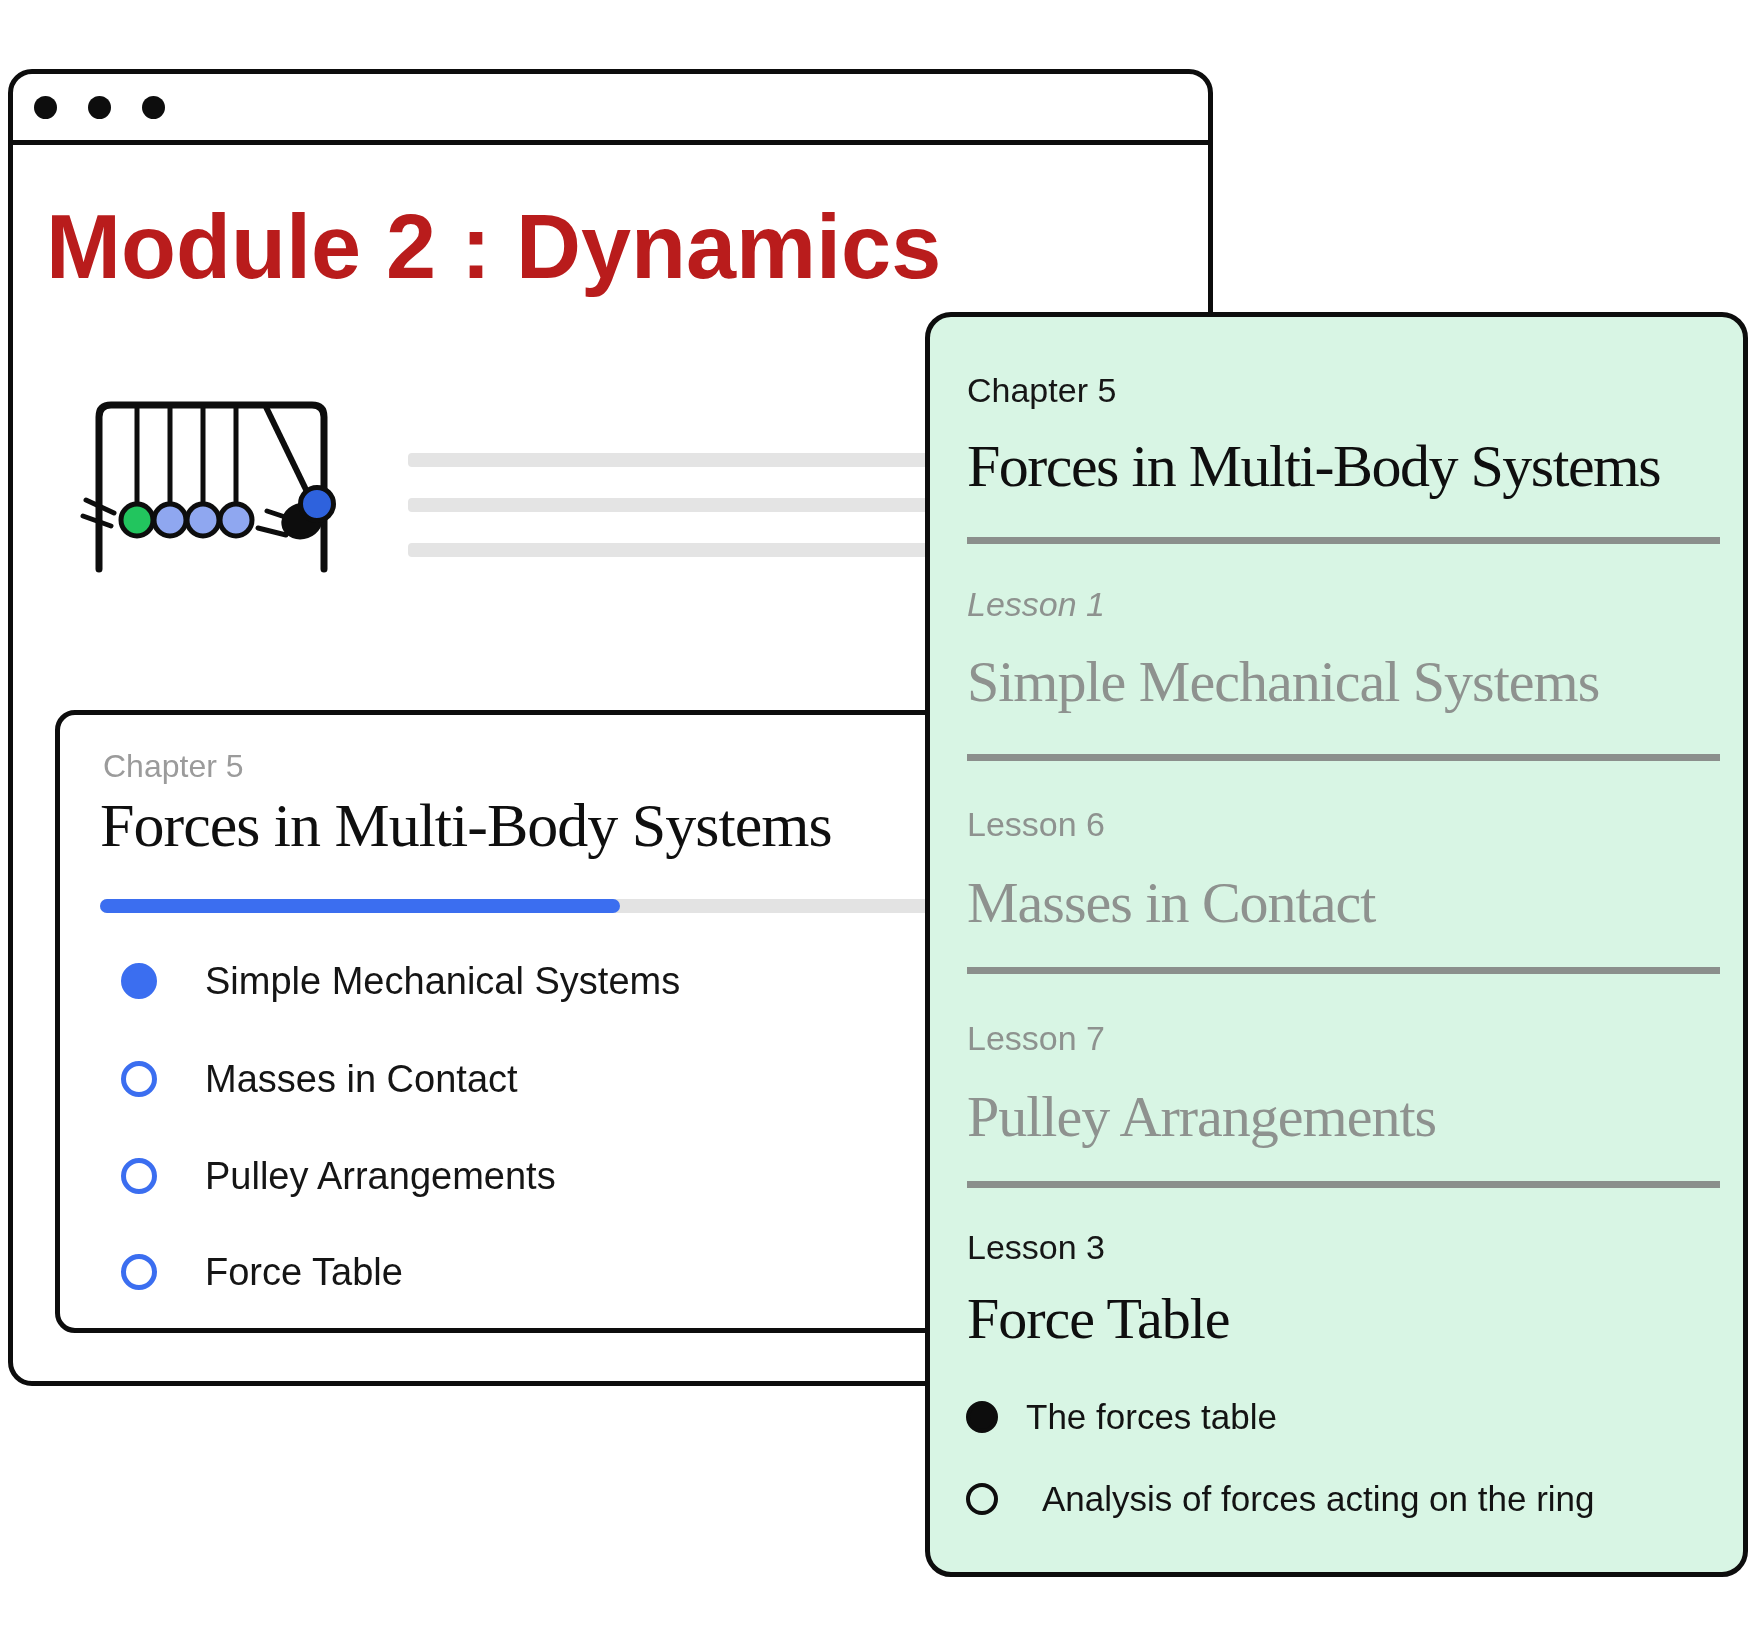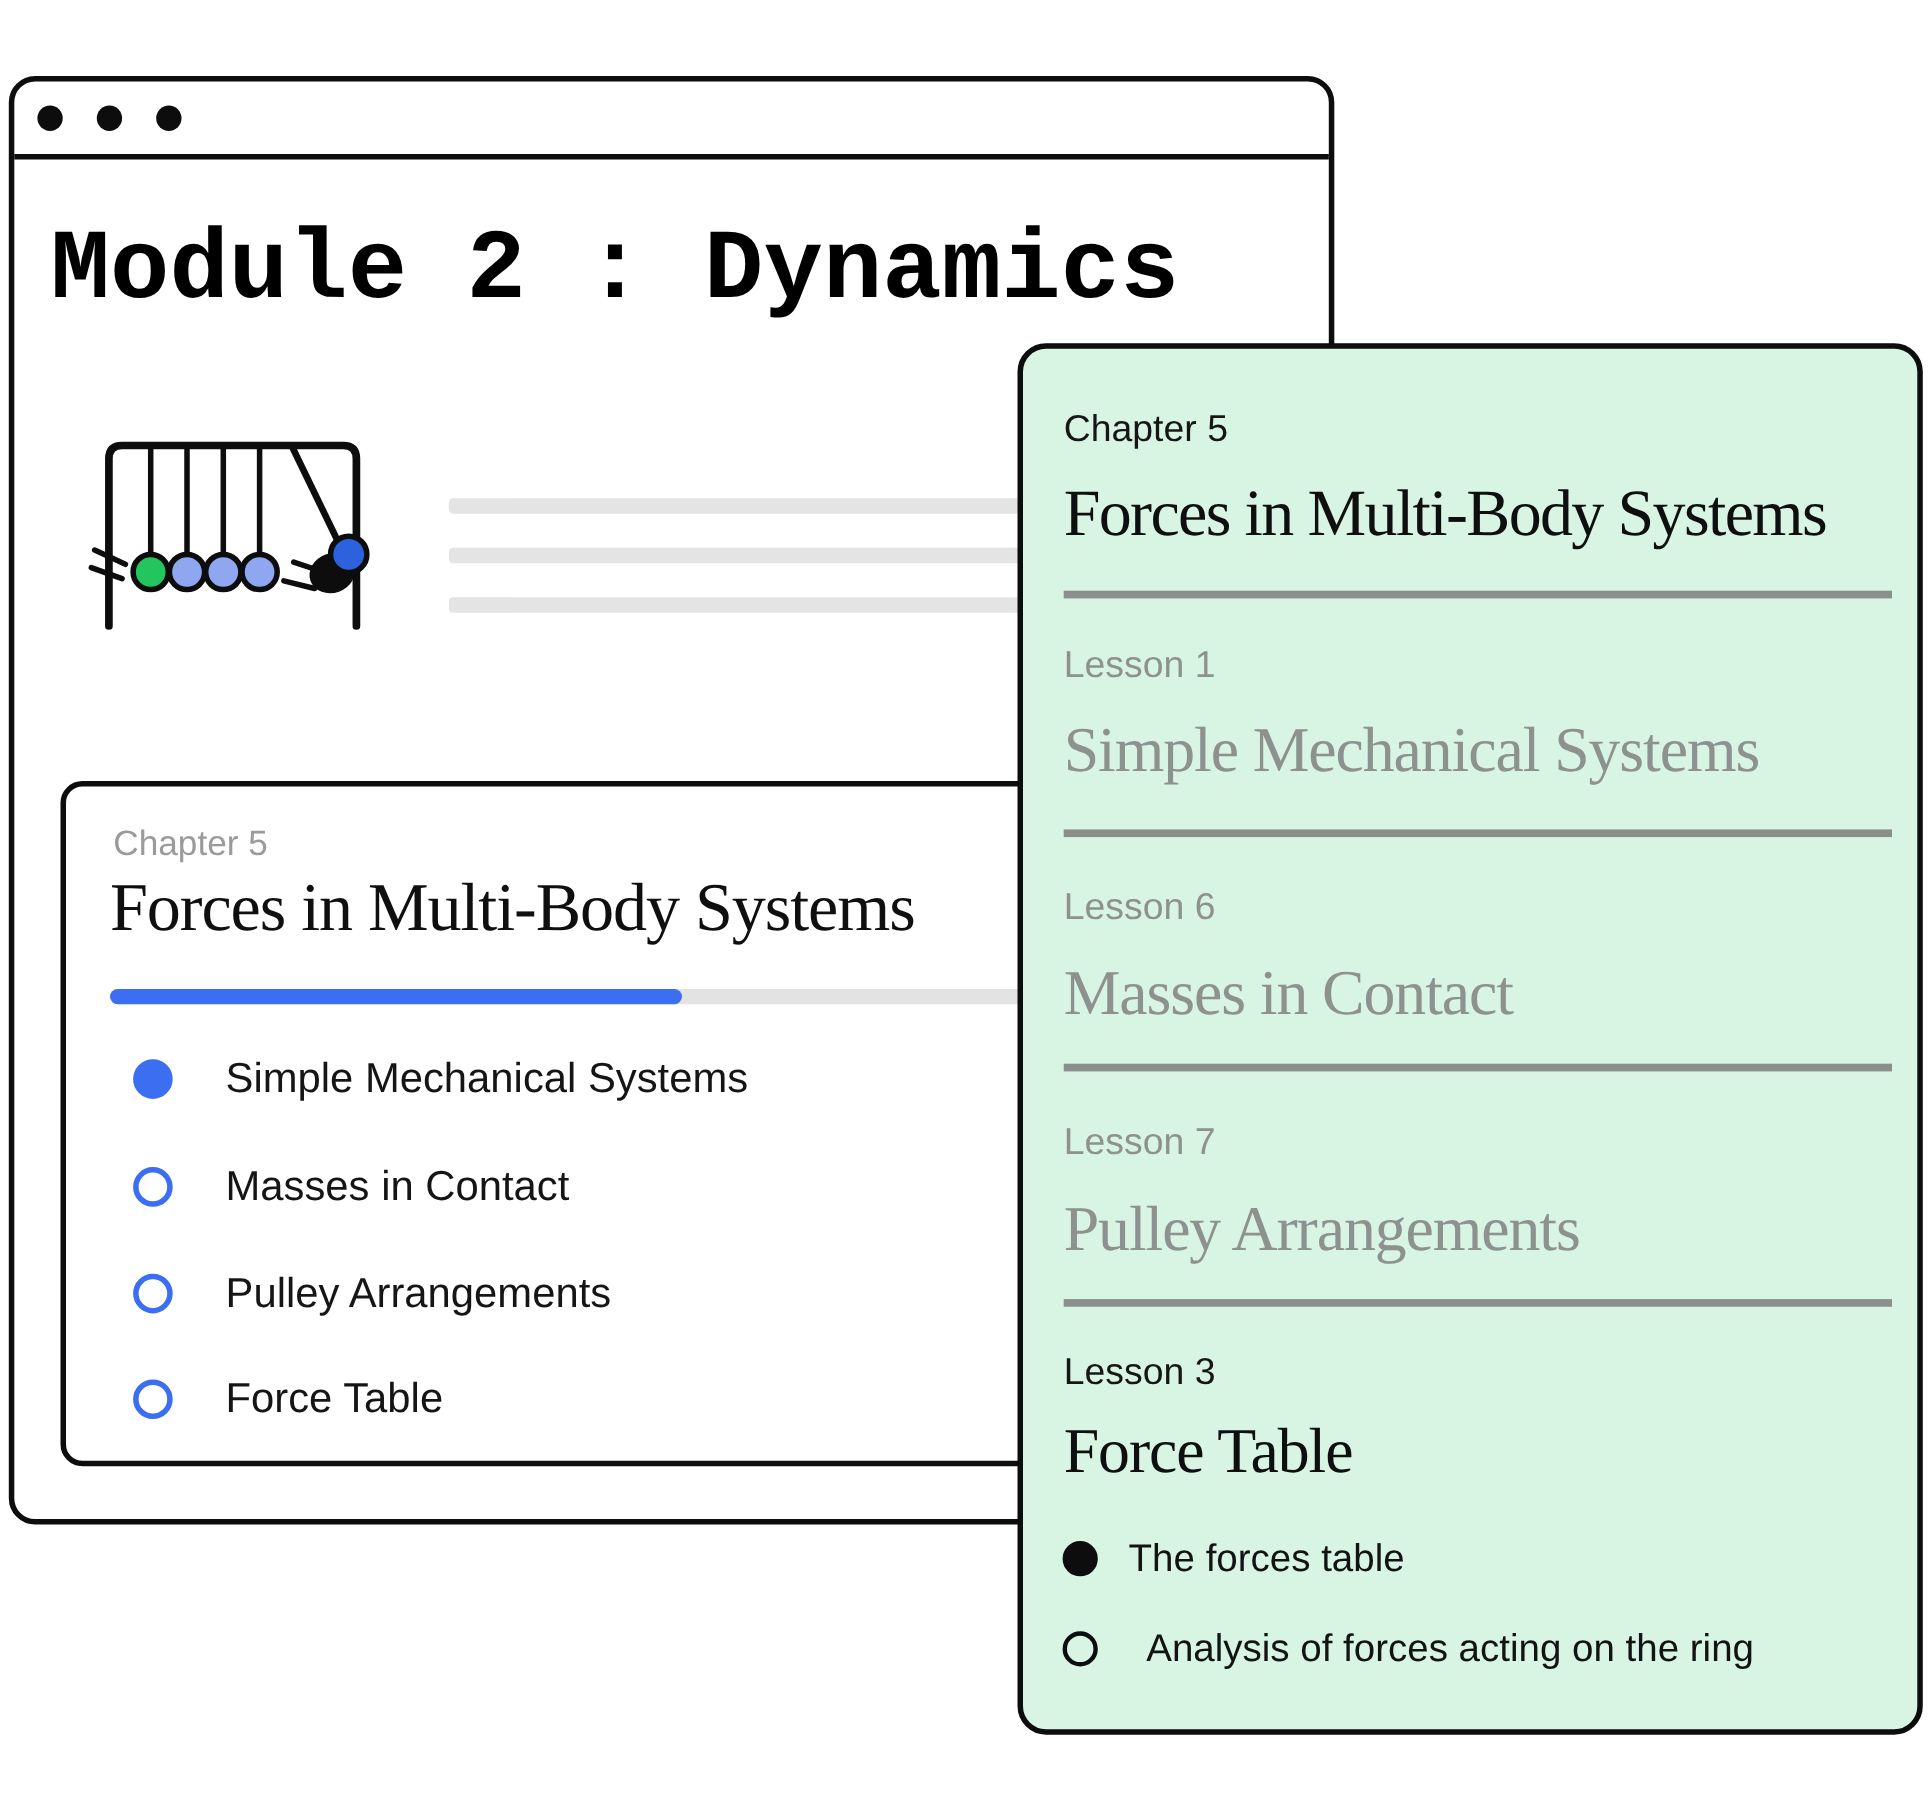--- a/index.html
+++ b/index.html
@@ -7,22 +7,22 @@
   body { font-family:"Liberation Sans", sans-serif; }
   .stage { position:relative; width:1755px; height:1650px; background:#fff; overflow:hidden; }
 
   
   .window { position:absolute; left:8px; top:69px; width:1205px; height:1317px;
             background:#fff; border:5px solid #0d0d0d; border-radius:24px; z-index:1; }
   .titlebar { position:relative; height:71px; border-bottom:5px solid #0d0d0d;
               display:flex; align-items:center; padding-left:21px; gap:31px; }
   .dot { width:23px; height:23px; border-radius:50%; background:#0d0d0d; }
 
-  .page-title { position:absolute; left:33px; top:128px; font-family:Liberation Mono, monospace;
-                font-size:90px; color:#000000; white-space:nowrap; line-height:1; }
+  .page-title { position:absolute; left:33px; top:128px; font-family:Liberation Sans, sans-serif;
+                font-size:90px; color:#b91c1c; white-space:nowrap; line-height:1; }
 
   .cradle { position:absolute; left:65px; top:318px; }
 
   .ph-line { position:absolute; left:395px; width:715px; height:14px; border-radius:4px; background:#e4e4e4; }
   .ph-1 { top:379px; } .ph-2 { top:424px; } .ph-3 { top:469px; }
 
   
   .chapter-card { position:absolute; left:42px; top:636px; width:1105px; height:623px;
                   background:#fff; border:5px solid #0d0d0d; border-radius:20px; }
   .cc-chapter { position:absolute; left:43px; top:34px; font-size:32px; color:#9b9b9b; line-height:1.1; }
@@ -45,21 +45,21 @@
   .lp-title { position:absolute; left:37px; top:116px; font-family:"Liberation Serif", serif;
               font-size:60px; letter-spacing:-1.5px; color:#0f0f0f; white-space:nowrap; line-height:1.1; }
   .lp-divider { position:absolute; left:37px; width:753px; height:7px; background:#8b8f8c; }
   .d-1 { top:220px; } .d-2 { top:437px; } .d-3 { top:650px; } .d-4 { top:864px; }
 
   .g-sec-label { position:absolute; left:37px; font-size:34px; line-height:1.1; color:#8e928f; }
   .g-sec-title { position:absolute; left:37px; font-family:"Liberation Serif", serif; font-size:58px;
                  line-height:1.1; letter-spacing:-1px; color:#8e928f; white-space:nowrap; }
   .g-section[data-state="active"] .g-sec-label { color:#161616; }
   .g-section[data-state="active"] .g-sec-title { color:#0f0f0f; }
-  .sl-1 { top:269px; } .st-1 { top:333px; }
+  .sl-1 { top:269px;font-style:italic; } .st-1 { top:333px; }
   .sl-2 { top:489px; } .st-2 { top:554px; }
   .sl-3 { top:703px; } .st-3 { top:768px; }
   .sl-4 { top:912px; } .st-4 { top:970px; }
 
   .topic-row { position:absolute; left:36px; height:34px; display:flex; align-items:center; gap:28px; }
   .tr-1 { top:1083px; } .tr-2 { top:1165px;gap:44px; }
   .topic-dot { width:32px; height:32px; border-radius:50%; border:4px solid #0d0d0d; background:transparent; flex:none; }
   .topic-dot[data-state="current"] { background:#0d0d0d; }
   .topic-row .row-label { font-size:35px; color:#131313; white-space:nowrap; }
 </style>

